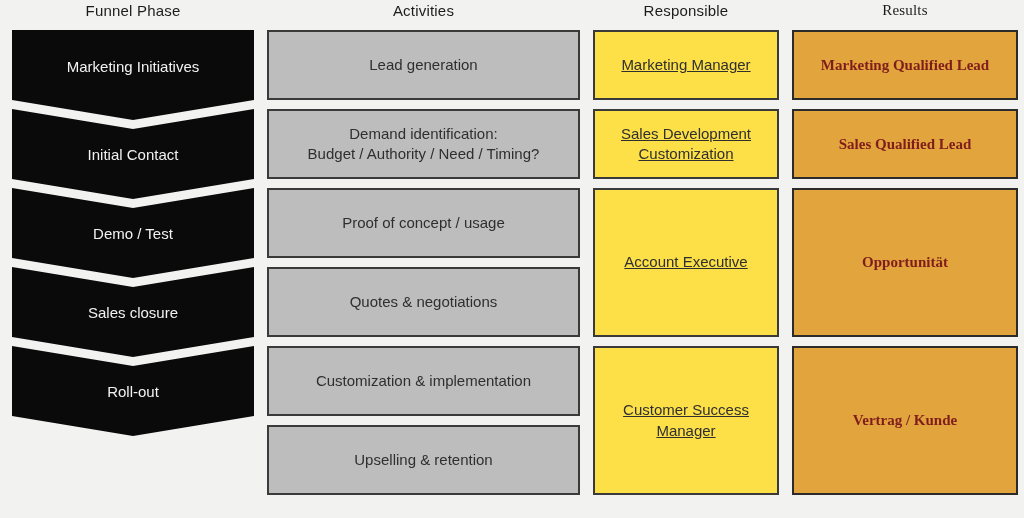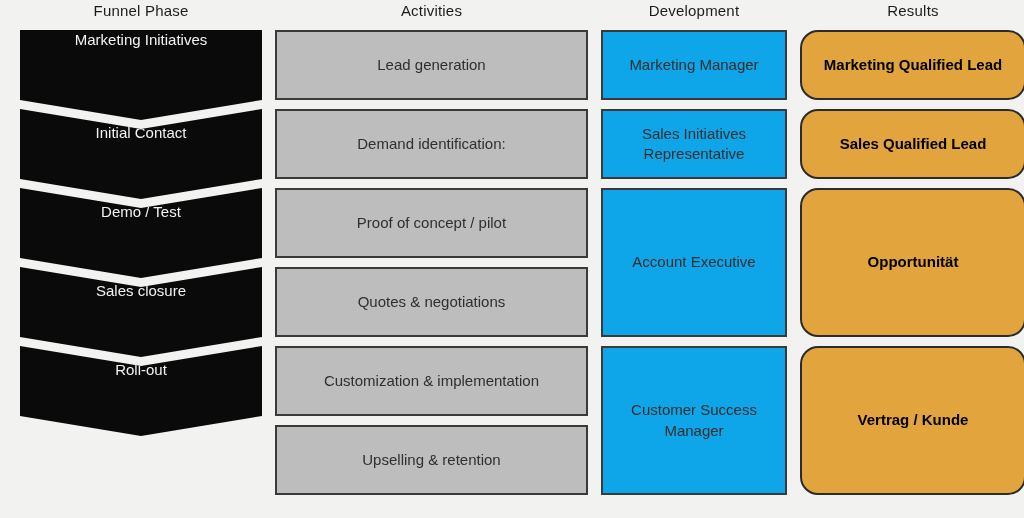--- a/index.html
+++ b/index.html
@@ -13,45 +13,45 @@
   }
   .diagram {
     box-sizing: border-box;
     width: 1024px;
     height: 518px;
     display: grid;
     grid-template-columns: 242px 313px 186px 226px;
     grid-template-rows: 21px repeat(6, 70px);
     column-gap: 13px;
     row-gap: 9px;
-    padding-left: 20px;
+    padding-left: 12px;
   }
   .col-header {
     display: flex;
     align-items: center;
     justify-content: center;
     font-size: 15px;
     color: #1c1c1c;
     letter-spacing: 0.2px;
   }
   
-  .c1 { grid-column: 1; } .c2 { grid-column: 2; } .c3 { grid-column: 3; } .c4 { grid-column: 4; }
+  .c1 { grid-column: 1; } .c2 { grid-column: 2; } .c3 { grid-column: 3; } .c4 { grid-column: 4; font-family: Liberation Serif, serif; }
   .r1 { grid-row: 2; } .r2 { grid-row: 3; } .r3 { grid-row: 4; }
   .r4 { grid-row: 5; } .r5 { grid-row: 6; } .r6 { grid-row: 7; }
   .r34 { grid-row: 4 / span 2; } .r56 { grid-row: 6 / span 2; }
 
   .chevron {
     position: relative;
     height: calc(100% + 20px);
     background: #0a0a0a;
     color: #f2f2f2;
     font-size: 15px;
     line-height: 1.35;
     display: flex;
-    align-items: flex-start;
+    align-items: center;
     justify-content: center;
     text-align: center;
     box-sizing: border-box;
     padding: 14px 34px 12px;
     z-index: 1;
   }
   .chevron.first {
     clip-path: polygon(0 0, 100% 0, 100% calc(100% - 20px), 50% 100%, 0 calc(100% - 20px));
     padding-top: 0;
     padding-bottom: 16px;
@@ -67,31 +67,31 @@
     display: flex;
     flex-direction: column;
     align-items: center;
     justify-content: center;
     text-align: center;
     font-size: 15px;
     line-height: 1.35;
     padding: 4px 8px;
   }
   .activity    { background: #bdbdbd; color: #2f2f2f; }
-  .responsible { background: #0ea5e9; color: #2f2f2f; }
-  .result      { background: #e2a43c; color: #000000; font-weight: bold; border-color: #2b2b2b; border-radius: 18px; }
+  .responsible { background: #fde047; color: #2f2f2f; text-decoration: underline; }
+  .result      { background: #e2a43c; color: #7f1d1d; font-weight: bold; border-color: #2b2b2b; }
 </style>
 </head>
 <body>
 
 <div class="diagram">
 
   <div class="col-header c1">Funnel Phase</div>
   <div class="col-header c2">Activities</div>
-  <div class="col-header c3">Development</div>
+  <div class="col-header c3">Responsible</div>
   <div class="col-header c4">Results</div>
 
   <div class="chevron first c1 r1">
     <span class="label">Marketing Initiatives</span>
   </div>
   <div class="chevron notched c1 r3">
     <span class="label">Demo / Test</span>
   </div>
   <div class="chevron notched c1 r2">
     <span class="label">Initial Contact</span>
@@ -102,43 +102,44 @@
   <div class="chevron notched c1 r5">
     <span class="label">Roll-out</span>
   </div>
 
   <div class="box activity c2 r1">
     <div>Lead generation</div>
     <div></div>
   </div>
   <div class="box activity c2 r2">
     <div>Demand identification:</div>
+    <div>Budget / Authority / Need / Timing?</div>
   </div>
   <div class="box activity c2 r3">
-    <div>Proof of concept / pilot</div>
+    <div>Proof of concept / usage</div>
     <div></div>
   </div>
   <div class="box activity c2 r4">
     <div>Quotes &amp; negotiations</div>
     <div></div>
   </div>
   <div class="box activity c2 r5">
     <div>Customization &amp; implementation</div>
     <div></div>
   </div>
   <div class="box activity c2 r6">
     <div>Upselling &amp; retention</div>
     <div></div>
   </div>
 
   <div class="box responsible c3 r1">
     <div>Marketing Manager</div>
   </div>
   <div class="box responsible c3 r2">
-    <div>Sales Initiatives Representative</div>
+    <div>Sales Development Customization</div>
   </div>
   <div class="box responsible c3 r34">
     <div>Account Executive</div>
   </div>
   <div class="box responsible c3 r56">
     <div>Customer Success Manager</div>
   </div>
 
   <div class="box result c4 r1">
     <div>Marketing Qualified Lead</div>

